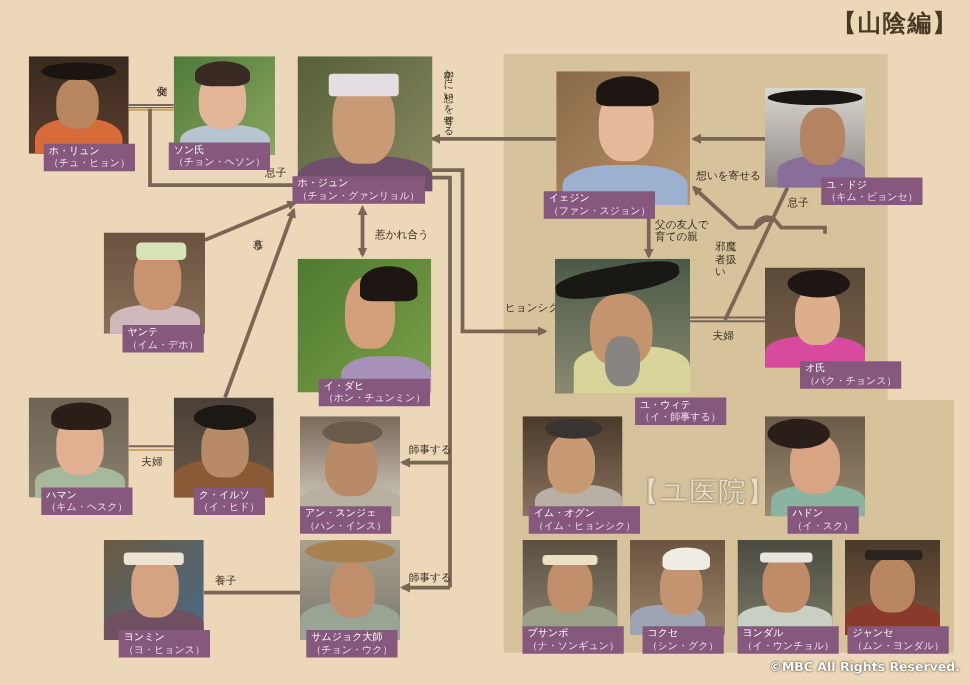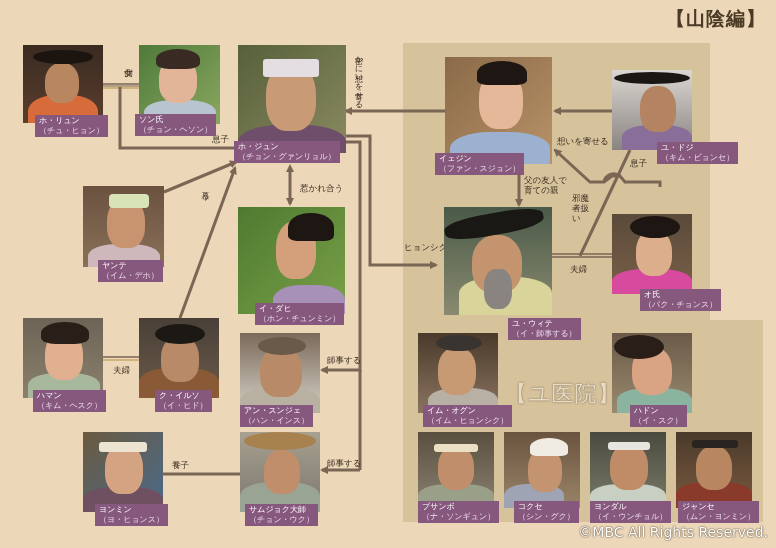--- a/index.html
+++ b/index.html
@@ -12,21 +12,21 @@
   .panel-b { position:absolute; left:403px; top:320px; width:360px; height:202px; background:#d6c29b; }
   .title {
     position:absolute; right:10px; top:6px; font-size:19px; font-weight:bold; color:#4a3a26;
     letter-spacing:1px;
   }
   .group-label {
     position:absolute; left:505px; top:347px; font-size:22px; color:#e8dcc6;
     text-shadow:0 0 2px #8a7a5e, 0 0 1px #8a7a5e; letter-spacing:1px;margin-top:32px;
   }
   .copyright {
-    position:absolute; right:8px; bottom:8px; font-size:14px; font-weight:normal; color:#fff;
+    position:absolute; right:8px; bottom:8px; font-size:10px; font-weight:bold; color:#fff;
     text-shadow:0 0 2px #5a4a36, 0 0 1px #5a4a36;
   }
   .card { position:absolute; }
   .photo {
     position:absolute; left:0; top:0; overflow:hidden;
   }
   .photo .bg { position:absolute; inset:0; }
   .photo .face {
     position:absolute; border-radius:45% 45% 40% 40%;
   }
@@ -369,17 +369,17 @@
 
 <div class="card" style="left:676px;top:432px;">
   <div class="photo" style="width:76px;height:76px;">
     <div class="bg" style="background:linear-gradient(#4a3a2a,#7a5a40);"></div>
     <div class="body" style="left:0px;top:50px;width:76px;height:30px;background:#8a3a2a;"></div>
     <div class="face" style="left:20px;top:14px;width:36px;height:44px;background:#b88660;"></div>
     <div style="position:absolute;left:16px;top:8px;width:46px;height:8px;background:#2a2420;border-radius:3px;"></div>
   </div>
   <div class="namebox" style="left:2px;top:69px;">
     <span>ジャンセ</span>
-    <span class="actor">（ムン・ヨンミン）</span>
+    <span class="actor">（ムン・ヨンダル）</span>
   </div>
 </div>
 
 <div class="copyright">©MBC All Rights Reserved.</div>
 
 </body></html>

